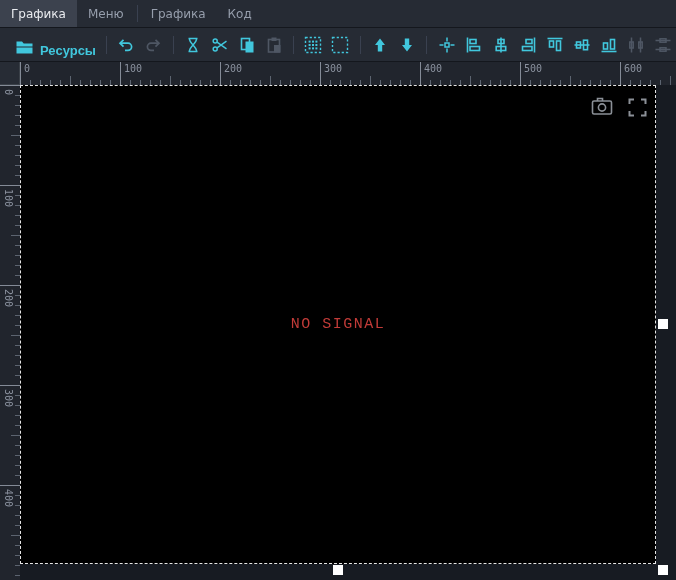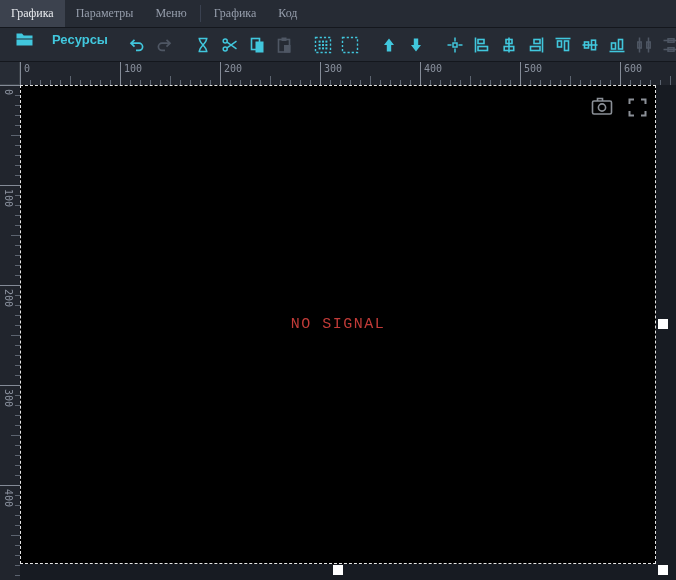--- a/index.html
+++ b/index.html
@@ -12,40 +12,40 @@
   #app { position:absolute; inset:0; width:676px; height:580px; }
 
   
   .menubar {
     position:absolute; left:0; top:0; width:676px; height:28px;
     background:#262b34; border-bottom:1px solid #14171d;
     display:flex; align-items:stretch;
   }
   .menu-item {
     padding:0 11px; display:flex; align-items:center;
-    font-size:12px; color:#969eac; cursor:default; white-space:nowrap;font-family:Liberation Serif, serif;
+    font-size:12px; color:#969eac; cursor:default; white-space:nowrap;
   }
   .menu-item.active { background:#3c424e; color:#e9ebef; }
   .menu-sep { width:1px; background:#3a4150; margin:5px 2px; }
 
   
   .toolbar {
     position:absolute; left:0; top:28px; width:676px; height:34px;
     background:#262b34; border-bottom:1px solid #14171d;
     display:flex; align-items:center; padding-left:12px;
   }
   .tbtn {
     height:26px; min-width:27px; display:flex; align-items:center; justify-content:center;
     color:#41c7dd; background:none; border:none; cursor:pointer; padding:0 2px;
   }
   .tbtn.disabled { color:#4f5764; cursor:default; }
   .tbtn svg { display:block; }
   .tsep { width:1px; height:18px; background:#3a4150; margin:0 6px; }
   .resources {
-    display:flex; align-items:flex-start; gap:19px; color:#41c7dd;
+    display:flex; align-items:flex-end; gap:7px; color:#41c7dd;
     font-size:13px; font-weight:bold; background:none; border:none;
     cursor:pointer; padding:0 4px; height:26px;
   }
 
   
   .ruler-corner {
     position:absolute; left:0; top:62px; width:20px; height:23px;
     background:#272c35; border-right:1px solid #3a4048; border-bottom:1px solid #3a4048;
   }
   .hruler {
@@ -112,21 +112,20 @@
   .handle-bottom  { left:333px; top:565px; }
   .handle-corner  { left:658px; top:565px; }
 </style>
 </head>
 <body>
 
 <div id="app">
 
   <div class="menubar">
     <div class="menu-item active">Графика</div>
-    <div class="menu-item">Параметры</div>
     <div class="menu-item">Меню</div>
     <div class="menu-sep"></div>
     <div class="menu-item">Графика</div>
     <div class="menu-item">Код</div>
   </div>
 
   <div class="toolbar">
 
     <button class="resources">
       <span>

